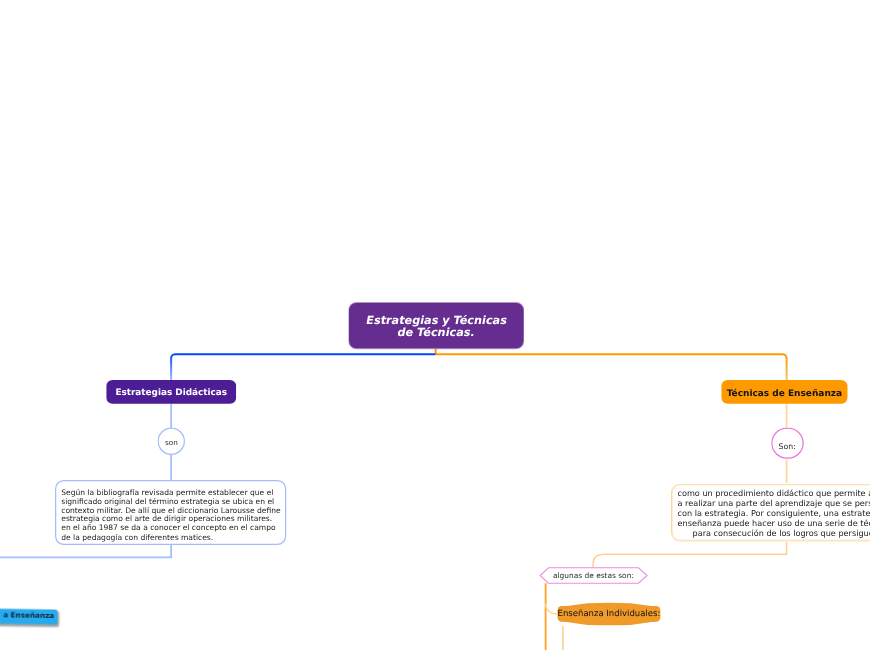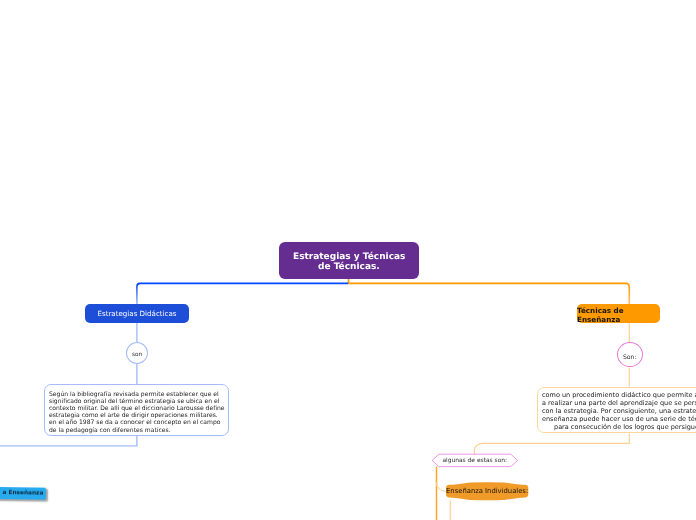--- a/index.html
+++ b/index.html
@@ -5,24 +5,24 @@
   html,body{margin:0;padding:0;}
   body{width:696px;height:520px;background:#ffffff;overflow:hidden;
        font-family:"DejaVu Sans",sans-serif;position:relative;
        -webkit-font-smoothing:antialiased;text-rendering:geometricPrecision;}
   #canvas{position:absolute;left:0;top:0;width:696px;height:520px;}
   .node,.hexnode,.node *,.hexnode *{will-change:transform;}
   svg.links{position:absolute;left:0;top:0;width:696px;height:520px;pointer-events:none;}
   .node{position:absolute;box-sizing:border-box;}
   .root{left:279px;top:242px;width:140px;height:37px;padding-top:3px;background:#662D91;border-radius:6px;
         color:#fff;font-weight:bold;font-size:9px;line-height:10.3px;text-align:center;
-        display:flex;flex-direction:column;align-items:center;justify-content:center;}
-  .blue-node{left:84.6px;top:304px;width:104px;height:18.5px;padding-top:0.6px;background:#1d4ed8;border-radius:5px;
-        color:#fff;font-weight:normal;font-size:7.1px;display:flex;align-items:center;justify-content:center;}
-  .orange-node{left:576.8px;top:304px;width:83px;height:18.5px;padding-top:2.5px;background:#FF9900;border-radius:5px;
+        display:flex;flex-direction:column;align-items:center;justify-content:center;font-style:italic;}
+  .blue-node{left:84.6px;top:304px;width:104px;height:18.5px;padding-top:0.6px;background:#4c1d95;border-radius:5px;
+        color:#fff;font-weight:bold;font-size:7.1px;display:flex;align-items:center;justify-content:center;}
+  .orange-node{left:576.8px;top:304px;width:101px;height:18.5px;padding-top:2.5px;background:#FF9900;border-radius:5px;
         color:#141414;font-weight:bold;font-size:7.2px;display:flex;align-items:center;justify-content:center;}
   .circ{border-radius:50%;background:#fff;display:flex;align-items:center;justify-content:center;box-sizing:border-box;}
   .circ-blue{left:125.6px;top:342.4px;width:22.2px;height:22px;border:1px solid #A4BCFC;font-size:5.8px;color:#2b2b2b;padding-top:3.6px;}
   .circ-pink{left:616.5px;top:342.4px;width:25.5px;height:25px;border:1px solid #EA76D8;font-size:6.2px;color:#2b2b2b;padding-top:5.6px;}
   .textbox{border-radius:7px;background:#fff;font-size:5.2px;line-height:7.5px;color:#222;}
   .tb-blue{left:44.4px;top:384.2px;width:184.5px;height:51.5px;border:1px solid #A4BCFC;
            font-size:6.05px;line-height:7.2px;padding:5.6px 0 0 4px;white-space:nowrap;}
   .tb-orange{left:537.4px;top:387.4px;width:196px;height:46.1px;border:1px solid #FFD79E;
              font-size:6.5px;line-height:7.85px;padding:4.4px 0 0 3.5px;white-space:nowrap;}
   .tb-orange>div:last-child{padding-left:12px;}

